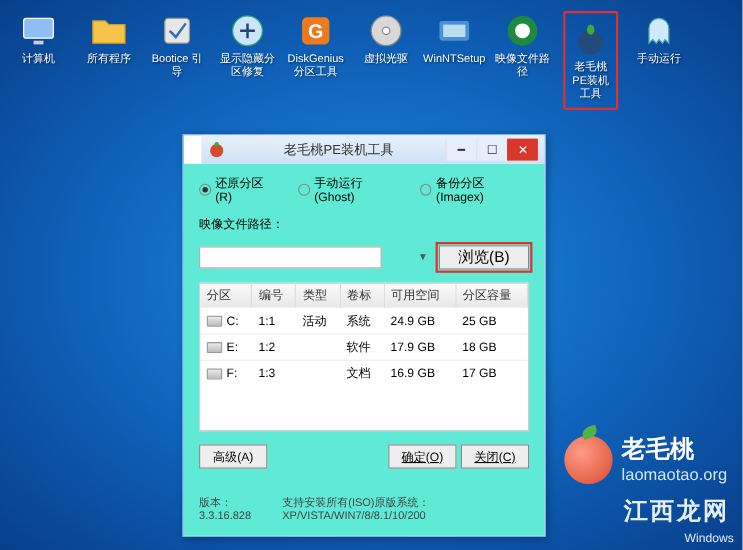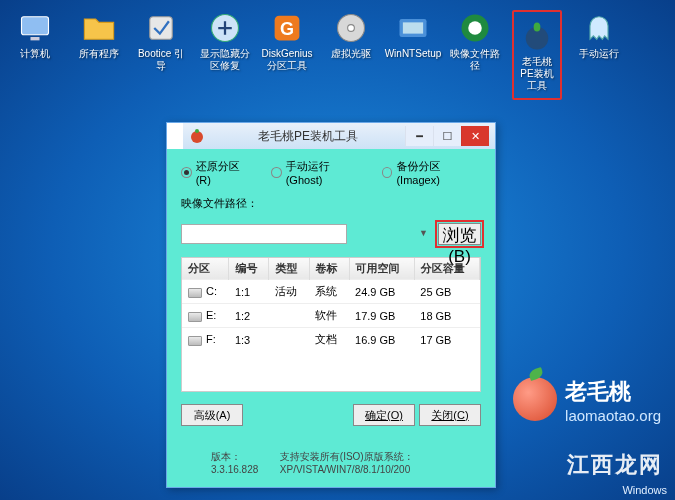--- a/index.html
+++ b/index.html
@@ -60,51 +60,51 @@
 .path-label { font-size: 11px; white-space: nowrap; }
 .path-input {
   flex: 1; height: 20px; border: 1px solid #aaa; background: #fff; font-size: 11px;
   padding: 0 18px 0 4px; position: relative;
 }
 .path-wrapper { position: relative; flex: 1; }
 .dropdown-arrow {
   position: absolute; right: 4px; top: 4px; font-size: 9px; color: #555; pointer-events: none;
 }
 .browse-btn {
-  width: 43px; height: 22px; border: 1px solid #888; background: #eee;
-  font-size: 17px; cursor: pointer; outline: 2px solid #e03030; outline-offset: 1px;
+  width: 82px; height: 22px; border: 1px solid #888; background: #eee;
+  font-size: 14px; cursor: pointer; outline: 2px solid #e03030; outline-offset: 1px;
 }
 
 .table-wrap { border: 1px solid #ccc; background: #fff; margin-bottom: 12px; }
 table { width: 100%; border-collapse: collapse; font-size: 11px; }
 th {
   background: linear-gradient(#fafafa, #e8e8e8); border-right: 1px solid #ddd;
-  padding: 3px 6px; text-align: left; font-weight: bold; color: #333;
+  padding: 3px 6px; text-align: left; font-weight: normal; color: #333;
 }
 td { padding: 4px 6px; border-top: 1px solid #eee; }
 .drive-icon {
   display: inline-block; width: 14px; height: 10px;
   background: linear-gradient(#eaeaea, #bcbcbc); border: 1px solid #999;
   border-radius: 1px; margin-right: 4px; vertical-align: middle;
 }
 .table-pad { height: 40px; }
 
 .bottom-row {
   display: flex; justify-content: space-between; align-items: center; margin-bottom: 24px;
 }
 .btn {
   min-width: 62px; height: 22px; border: 1px solid #888; background: #eee;
   font-size: 11px; cursor: pointer; padding: 0 8px;
 }
 .btn-group { display: flex; gap: 4px; text-decoration: underline; }
-.version-row { font-size: 10px; color: #444; display: flex; gap: 10px; margin-left: 30px; }
+.version-row { font-size: 10px; color: #444; display: flex; gap: 10px; }
 
 .logo-area {
-  position: absolute; right: 14px; bottom: 76px; color: #fff;
-  display: flex; align-items: flex-start; gap: 8px;
+  position: absolute; right: 14px; bottom: 60px; color: #fff;
+  display: flex; align-items: flex-end; gap: 8px;
 }
 .peach {
   width: 44px; height: 44px; border-radius: 50%;
   background: radial-gradient(circle at 35% 35%, #ff9b86, #d94a2c);
   position: relative;
 }
 .leaf {
   position: absolute; top: -8px; left: 16px; width: 14px; height: 10px;
   background: #4eb34a; border-radius: 60% 10% 60% 10%; transform: rotate(-20deg);
 }

